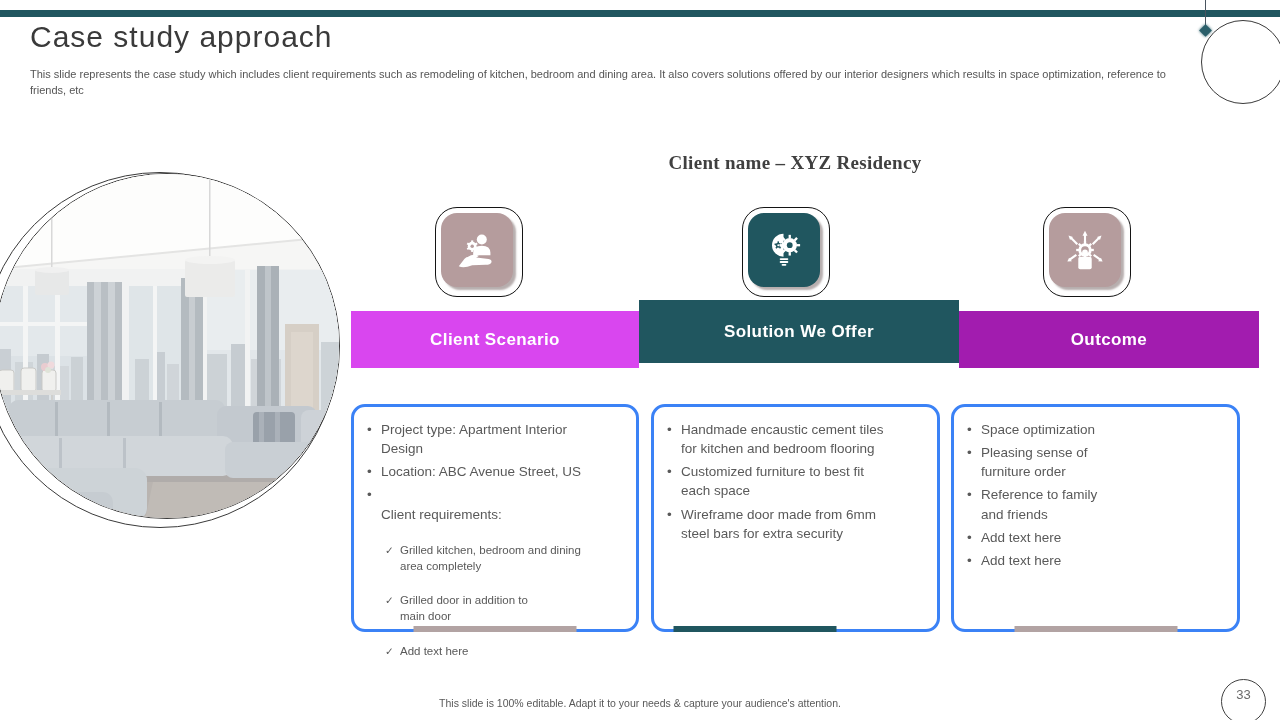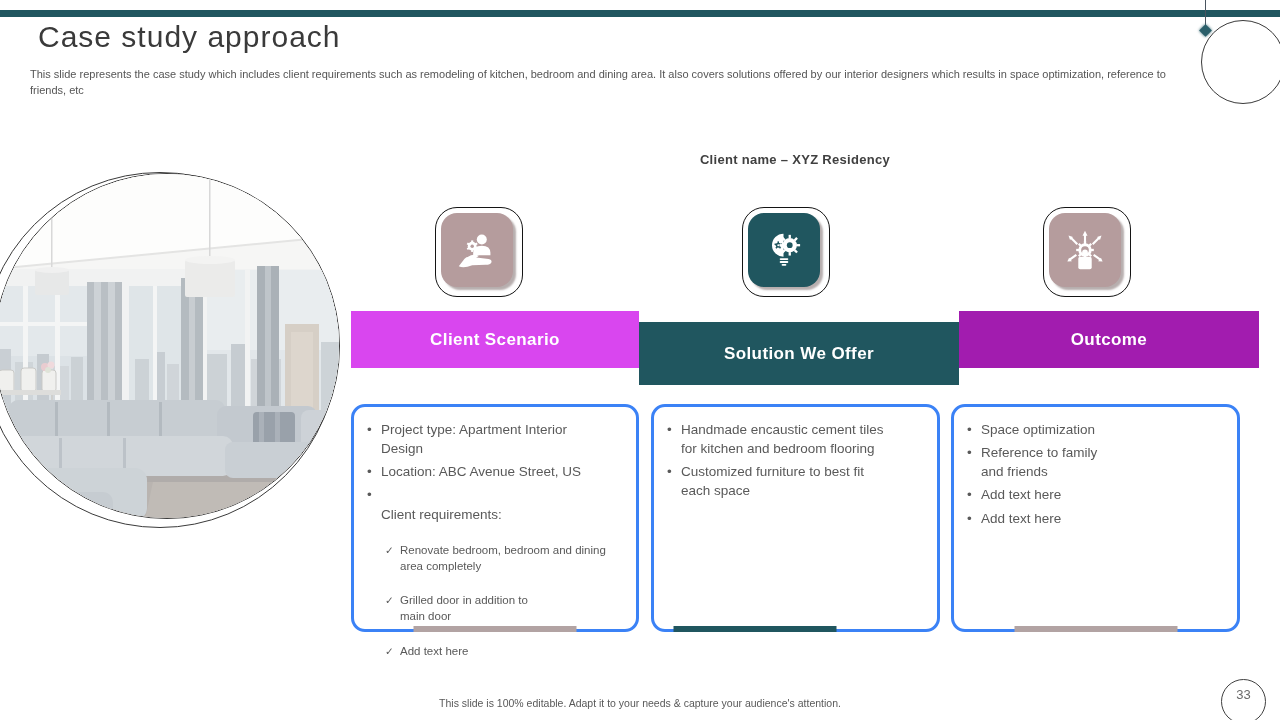--- a/index.html
+++ b/index.html
@@ -3,48 +3,48 @@
 <meta charset="utf-8">
 <style>
   * { margin:0; padding:0; box-sizing:border-box; }
   html,body { background:#ffffff; }
   body { font-family:"Liberation Sans", sans-serif; }
 
   .slide { position:relative; width:1280px; height:720px; background:#fff; overflow:hidden; }
 
   .topbar { position:absolute; left:0; top:10px; width:100%; height:7px; background:#20565F; }
 
-  .title { position:absolute; left:30px; top:20px; font-size:30px; font-weight:400; letter-spacing:1px; color:#3a3a3a;margin-left:8px; }
+  .title { position:absolute; left:30px; top:20px; font-size:30px; font-weight:400; letter-spacing:1px; color:#3a3a3a; }
   .subtitle { position:absolute; left:30px; top:67px; width:1172px; font-size:11px; line-height:1.45; color:#555; }
 
   
   .corner-line { position:absolute; left:1205px; top:0; width:1px; height:33px; background:#4a5560; }
   .corner-dot  { position:absolute; left:1201px; top:26px; width:9px; height:9px; background:#2B5F6A; transform:rotate(45deg); box-shadow:0 0 3px #2B5F6A; }
   .corner-circle { position:absolute; left:1201px; top:20px; width:84px; height:84px; border:1px solid #3a3a3a; border-radius:50%; background:transparent; }
 
   
   .photo-outline { position:absolute; left:-18px; top:172px; width:356px; height:356px; border:1px solid #3a3a3a; border-radius:50%; }
   .photo { position:absolute; left:-6px; top:173px; width:346px; height:346px; border:1px solid #3a3a3a; border-radius:50%; overflow:hidden; background:#f4f4f3; }
 
-  .client-heading { position:absolute; left:595px; top:152px; width:400px; text-align:center; font-size:13px; font-weight:bold; color:#404040; letter-spacing:0.3px; }
+  .client-heading { position:absolute; left:595px; top:152px; width:400px; text-align:center; font-size:19px; font-weight:bold; color:#404040; letter-spacing:0.3px;font-family:Liberation Serif, serif; }
 
   
   .tile { position:absolute; top:207px; width:88px; height:90px; border:1.5px solid #141414; border-radius:22px; background:#fff; }
   .tile1 { left:435px; } .tile2 { left:742px; } .tile3 { left:1043px; }
   .tile-inner { position:absolute; left:5px; top:5px; width:72px; height:74px; border-radius:16px;
                 display:flex; align-items:center; justify-content:center;
                 box-shadow:3px 3px 2px rgba(95,75,75,0.45); }
   .tile-mauve { background:#B59C9D; }
   .tile-teal  { background:#20565F; }
 
   
   .colhead { position:absolute; display:flex; align-items:center; justify-content:center;
              color:#fff; font-weight:bold; font-size:17px; letter-spacing:0.4px; }
   .head1 { left:351px; top:311px; width:288px; height:57px; background:#d946ef; }
-  .head2 { left:639px; top:322px; width:320px; height:63px; background:#20565F; }
+  .head2 { left:639px; top:300px; width:320px; height:63px; background:#20565F; }
   .head3 { left:959px; top:311px; width:300px; height:57px; background:#a21caf; }
 
   
   .box { position:absolute; top:404px; height:228px; background:#fff; border:3px solid #3b82f6; border-radius:14px; padding:13px 14px 0 10px; }
   .box1 { left:351px; width:288px; }
   .box2 { left:651px; width:289px; }
   .box3 { left:951px; width:289px; }
 
   .bullets { list-style:none; font-size:13.5px; color:#595959; }
   .bullets > li { position:relative; padding-left:17px; margin-bottom:4px; line-height:1.42; white-space:pre-line; }
@@ -264,44 +264,48 @@
   <div class="colhead head3">Outcome</div>
 
   <div class="box box1">
     <ul class="bullets">
       <li>Project type: Apartment Interior
 Design</li>
       <li>Location: ABC Avenue Street, US</li>
       <li>
         <span>Client requirements:</span>
         <ul class="subbullets">
-          <li>Renovate bedroom, bedroom and dining
+          <li>Grilled kitchen, bedroom and dining
 area completely</li>
           <li>Grilled door in addition to
 main door</li>
           <li>Add text here</li>
         </ul>
       </li>
     </ul>
     <div class="box-underline u-mauve"></div>
   </div>
 
   <div class="box box2">
     <ul class="bullets">
       <li>Handmade encaustic cement tiles
 for kitchen and bedroom flooring</li>
       <li>Customized furniture to best fit
 each space</li>
+      <li>Wireframe door made from 6mm
+steel bars for extra security</li>
     </ul>
     <div class="box-underline u-teal shift-left"></div>
   </div>
 
   <div class="box box3">
     <ul class="bullets">
       <li>Space optimization</li>
+      <li>Pleasing sense of
+furniture order</li>
       <li>Reference to family
 and friends</li>
       <li>Add text here</li>
       <li>Add text here</li>
     </ul>
     <div class="box-underline u-mauve"></div>
   </div>
 
   <div class="footer">This slide is 100% editable. Adapt it to your needs &amp; capture your audience's attention.</div>
   <div class="pagenum">33</div>

